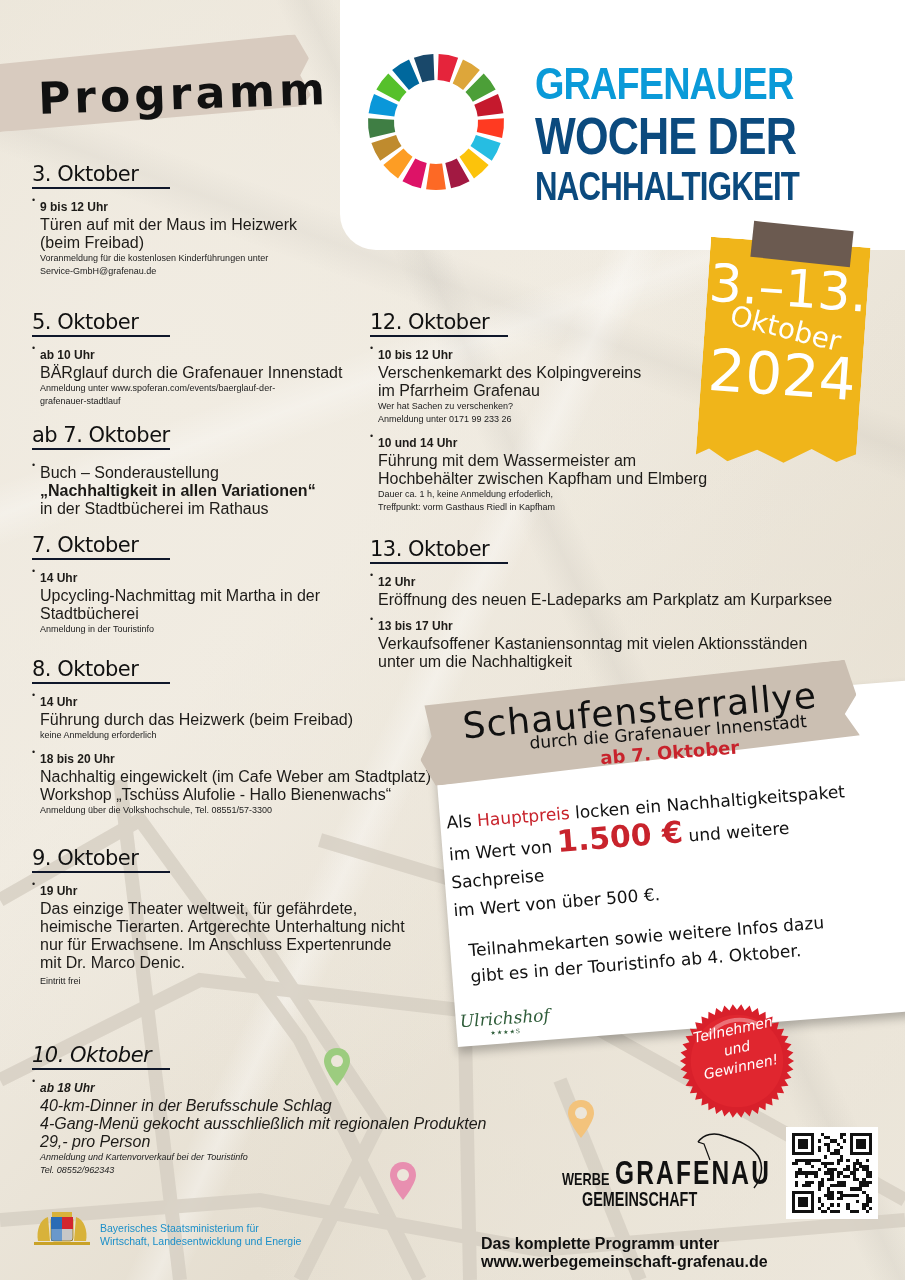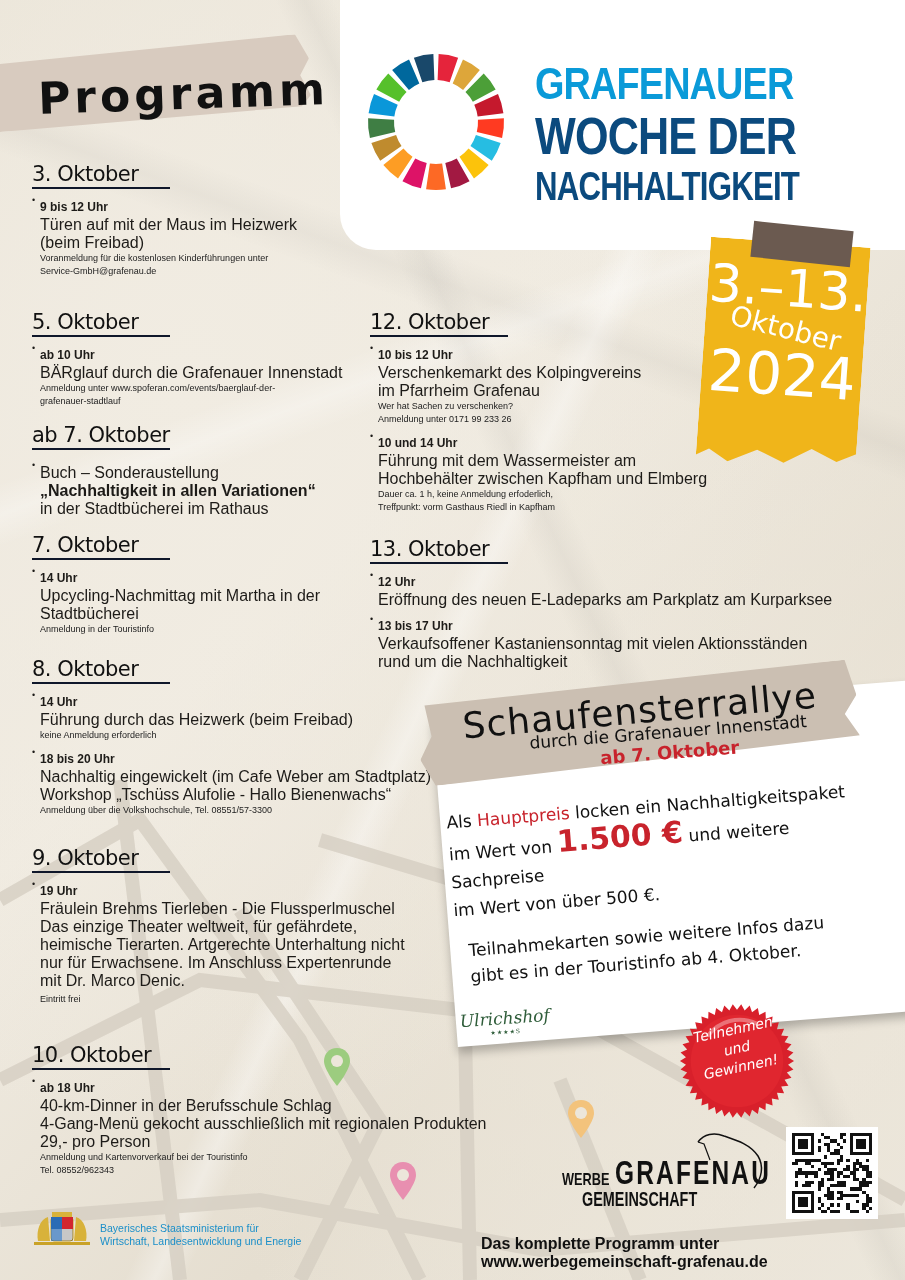--- a/index.html
+++ b/index.html
@@ -215,30 +215,29 @@
     <div class="ev-desc">Nachhaltig eingewickelt (im Cafe Weber am Stadtplatz)</div>
     <div class="ev-desc">Workshop „Tschüss Alufolie - Hallo Bienenwachs“</div>
     <div class="ev-note">Anmeldung über die Volkshochschule, Tel. 08551/57-3300</div>
   </div>
 </div>
 
 <div class="day" style="left:32px; top:846px;">
   <div class="day-head">9. Oktober</div>
   <div class="event">
     <div class="ev-time">19 Uhr</div>
-    <div class="ev-desc">Fräulein Brehms Tierleben - Die Flussperlmuschel</div>
     <div class="ev-desc">Das einzige Theater weltweit, für gefährdete,</div>
     <div class="ev-desc">heimische Tierarten. Artgerechte Unterhaltung nicht</div>
     <div class="ev-desc">nur für Erwachsene. Im Anschluss Expertenrunde</div>
     <div class="ev-desc">mit Dr. Marco Denic.</div>
     <div class="ev-note" style="margin-top:3px;">Eintritt frei</div>
   </div>
 </div>
 
-<div class="day" style="left:32px; top:1043px;">
+<div class="day" style="left:32px; top:1043px;font-style:italic;">
   <div class="day-head">10. Oktober</div>
   <div class="event">
     <div class="ev-time">ab 18 Uhr</div>
     <div class="ev-desc">40-km-Dinner in der Berufsschule Schlag</div>
     <div class="ev-desc">4-Gang-Menü gekocht ausschließlich mit regionalen Produkten</div>
     <div class="ev-desc">29,- pro Person</div>
     <div class="ev-note">Anmeldung und Kartenvorverkauf bei der Touristinfo</div>
     <div class="ev-note">Tel. 08552/962343</div>
   </div>
 </div>
@@ -263,21 +262,21 @@
 
 <div class="day" style="left:370px; top:537px;">
   <div class="day-head">13. Oktober</div>
   <div class="event">
     <div class="ev-time">12 Uhr</div>
     <div class="ev-desc">Eröffnung des neuen E-Ladeparks am Parkplatz am Kurparksee</div>
   </div>
   <div class="event">
     <div class="ev-time">13 bis 17 Uhr</div>
     <div class="ev-desc">Verkaufsoffener Kastaniensonntag mit vielen Aktionsständen</div>
-    <div class="ev-desc">rund um die Nachhaltigkeit</div>
+    <div class="ev-desc">unter um die Nachhaltigkeit</div>
   </div>
 </div>
 
 <div class="date-note"></div>
 <div class="date-tape"></div>
 <div class="date-text">
   <div class="date-range">3.–13.</div>
   <span class="date-month">Oktober</span>
   <div class="date-year">2024</div>
 </div>

